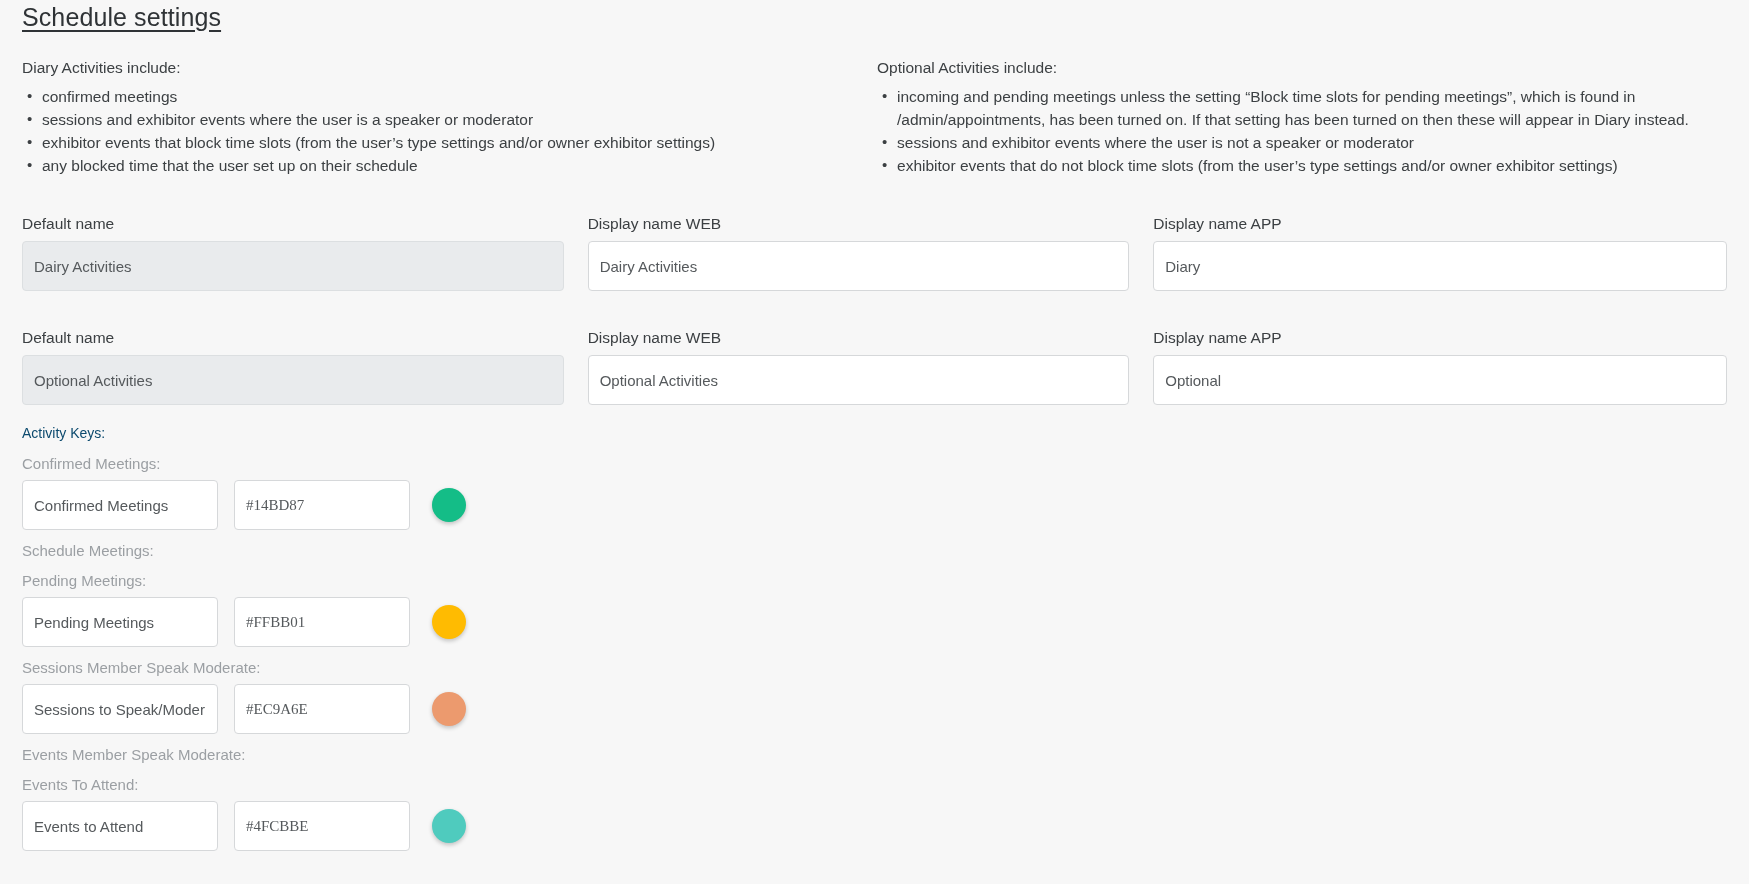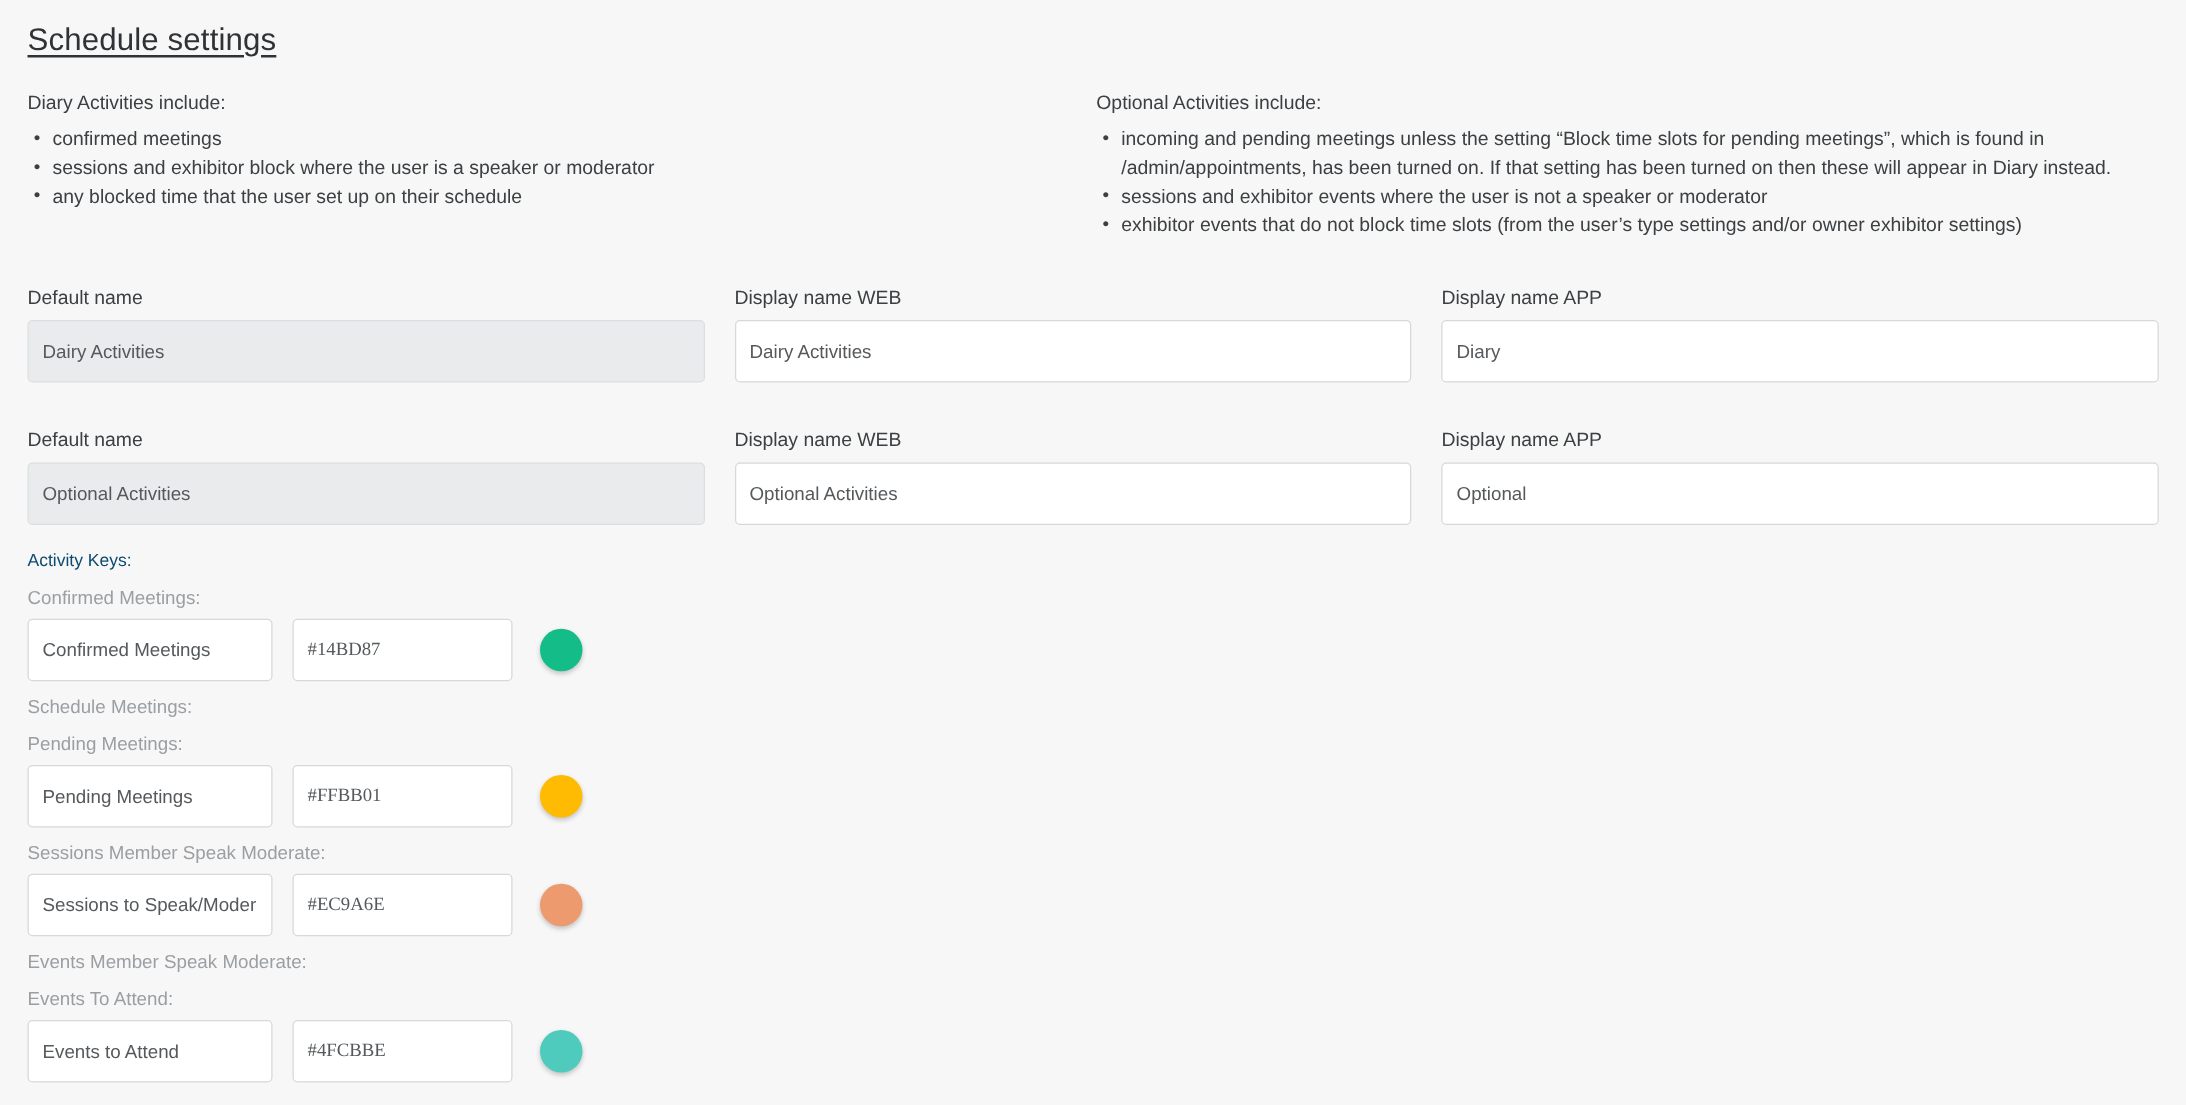--- a/index.html
+++ b/index.html
@@ -13,21 +13,21 @@
     overflow: hidden;
     font-family: "Liberation Sans", sans-serif;
     color: #3c4043;
   }
   .page {
     position: relative;
     width: 1749px;
     height: 884px;
     background: #f7f7f7;
     box-sizing: border-box;
-    padding: 15px 22px;
+    padding: 0 22px;
     border-radius: 12px;
   }
 
   
   .page-title {
     font-size: 25px;
     font-weight: 400;
     color: #2f3336;
     text-decoration: underline;
     text-underline-offset: 4px;
@@ -158,21 +158,22 @@
 
 <div class="page">
 
   <h1 class="page-title">Schedule settings</h1>
 
   <div class="intro">
     <div class="intro-col left">
       <p class="intro-head">Diary Activities include:</p>
       <ul class="intro-list">
         <li>confirmed meetings</li>
-        <li>sessions and exhibitor block where the user is a speaker or moderator</li>
+        <li>sessions and exhibitor events where the user is a speaker or moderator</li>
+        <li>exhibitor events that block time slots (from the user’s type settings and/or owner exhibitor settings)</li>
         <li>any blocked time that the user set up on their schedule</li>
       </ul>
     </div>
     <div class="intro-col right">
       <p class="intro-head">Optional Activities include:</p>
       <ul class="intro-list">
         <li>incoming and pending meetings unless the setting “Block time slots for pending meetings”, which is found in /admin/appointments, has been turned on. If that setting has been turned on then these will appear in Diary instead.</li>
         <li>sessions and exhibitor events where the user is not a speaker or moderator</li>
         <li>exhibitor events that do not block time slots (from the user’s type settings and/or owner exhibitor settings)</li>
       </ul>

